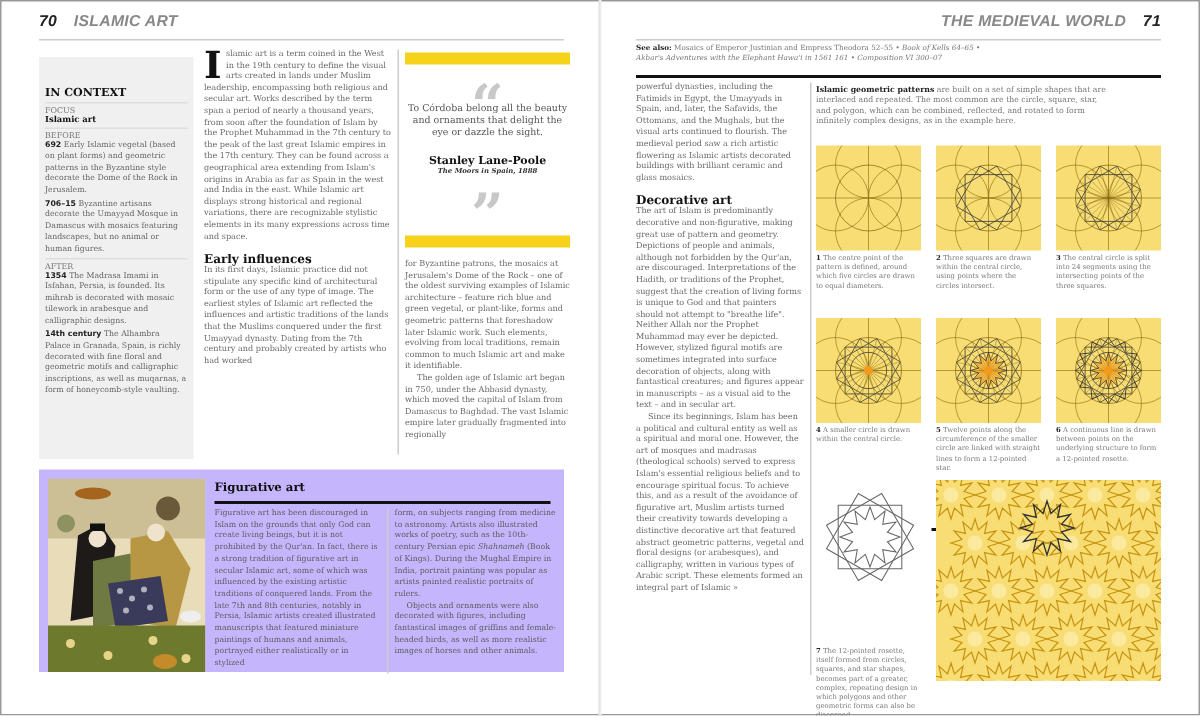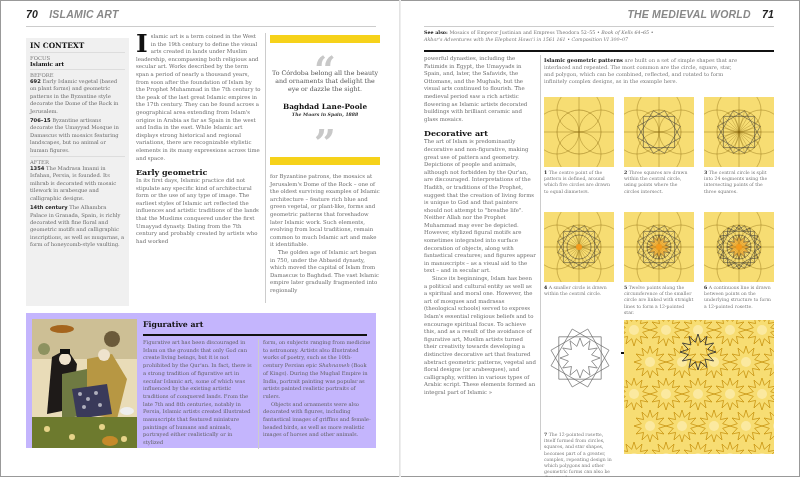--- a/index.html
+++ b/index.html
@@ -5,21 +5,21 @@
   html,body{margin:0;padding:0;}
   body{width:800px;height:477px;background:#fff;position:relative;overflow:hidden;font-family:"DejaVu Serif",serif;color:#555;}
   .abs{position:absolute;}
   .frame{position:absolute;left:0;top:0;width:798px;height:475px;border:1px solid #999;}
   .gutter{position:absolute;left:399px;top:0;width:2px;height:477px;background:linear-gradient(90deg,#ddd,#f4f4f4);}
   .runhead{font-family:"Liberation Sans",sans-serif;font-weight:bold;font-size:10.5px;letter-spacing:0.2px;font-style:italic;}
   .pnum{color:#222;}
   .sect{color:#888;}
   .rule{position:absolute;height:1px;background:#ccc;}
   .thick{position:absolute;height:2px;background:#111;}
-  .ctx{position:absolute;left:26px;top:38px;width:103px;height:268px;background:#f0f0f0;padding:0 4px;box-sizing:border-box;}
+  .ctx{position:absolute;left:26px;top:38px;width:103px;height:268px;background:#f0f0f0;padding:16px 4px;box-sizing:border-box;}
   .ctx h3{margin:3px 0 1px 0;font-family:"DejaVu Serif",serif;font-weight:bold;font-size:7.4px;color:#111;}
   .ctx .lbl{font-size:5.3px;color:#777;margin-top:1px;}
   .ctx .val{font-size:5.6px;color:#111;font-weight:bold;}
   .ctx p{margin:0 0 2px 0;font-size:5.2px;line-height:7.4px;color:#666;}
   .ctx p b{color:#222;font-family:"DejaVu Sans",sans-serif;}
   .ctx .sep{height:1px;background:#ddd;margin:2px 0;}
   .col{position:absolute;font-size:5.4px;line-height:7.6px;color:#6a6a6a;text-align:left;}
   .col p{margin:0;}
   .col .ind{text-indent:8px;}
   .h2{font-family:"DejaVu Serif",serif;font-weight:bold;font-size:8px;color:#111;margin:5px 0 0 0;line-height:10px;}
@@ -67,29 +67,29 @@
   <p><b>692</b><span> Early Islamic vegetal (based on plant forms) and geometric patterns in the Byzantine style decorate the Dome of the Rock in Jerusalem.</span></p>
   <p><b>706–15</b><span> Byzantine artisans decorate the Umayyad Mosque in Damascus with mosaics featuring landscapes, but no animal or human figures.</span></p>
   <div class="sep"></div>
   <div class="lbl">AFTER</div>
   <p><b>1354</b><span> The Madrasa Imami in Isfahan, Persia, is founded. Its mihrab is decorated with mosaic tilework in arabesque and calligraphic designs.</span></p>
   <p><b>14th century</b><span> The Alhambra Palace in Granada, Spain, is richly decorated with fine floral and geometric motifs and calligraphic inscriptions, as well as muqarnas, a form of honeycomb-style vaulting.</span></p>
 </div>
 
 <div class="col" style="left:136px;top:33px;width:125px;">
   <p><span class="dropcap">I</span><span>slamic art is a term coined in the West in the 19th century to define the visual arts created in lands under Muslim leadership, encompassing both religious and secular art. Works described by the term span a period of nearly a thousand years, from soon after the foundation of Islam by the Prophet Muhammad in the 7th century to the peak of the last great Islamic empires in the 17th century. They can be found across a geographical area extending from Islam's origins in Arabia as far as Spain in the west and India in the east. While Islamic art displays strong historical and regional variations, there are recognizable stylistic elements in its many expressions across time and space.</span></p>
-  <div class="h2">Early geometric</div>
+  <div class="h2">Early influences</div>
   <p>In its first days, Islamic practice did not stipulate any specific kind of architectural form or the use of any type of image. The earliest styles of Islamic art reflected the influences and artistic traditions of the lands that the Muslims conquered under the first Umayyad dynasty. Dating from the 7th century and probably created by artists who had worked</p>
 </div>
 <div class="vdiv" style="left:265px;top:33px;height:270px;"></div>
 
 <div class="qbar" style="top:35px;"></div>
 <div class="qmark" style="top:55px;">“</div>
 <div class="qtext">To Córdoba belong all the beauty and ornaments that delight the eye or dazzle the sight.</div>
-<div class="qauth">Baghdad Lane-Poole</div>
+<div class="qauth">Stanley Lane-Poole</div>
 <div class="qsrc">The Moors in Spain, 1888</div>
 <div class="qmark" style="top:128px;">”</div>
 <div class="qbar" style="top:157px;"></div>
 
 <div class="col" style="left:270px;top:173px;width:112px;">
   <p>for Byzantine patrons, the mosaics at Jerusalem's Dome of the Rock – one of the oldest surviving examples of Islamic architecture – feature rich blue and green vegetal, or plant-like, forms and geometric patterns that foreshadow later Islamic work. Such elements, evolving from local traditions, remain common to much Islamic art and make it identifiable.</p>
   <p class="ind">The golden age of Islamic art began in 750, under the Abbasid dynasty, which moved the capital of Islam from Damascus to Baghdad. The vast Islamic empire later gradually fragmented into regionally</p>
 </div>
 
 <div class="fig">

